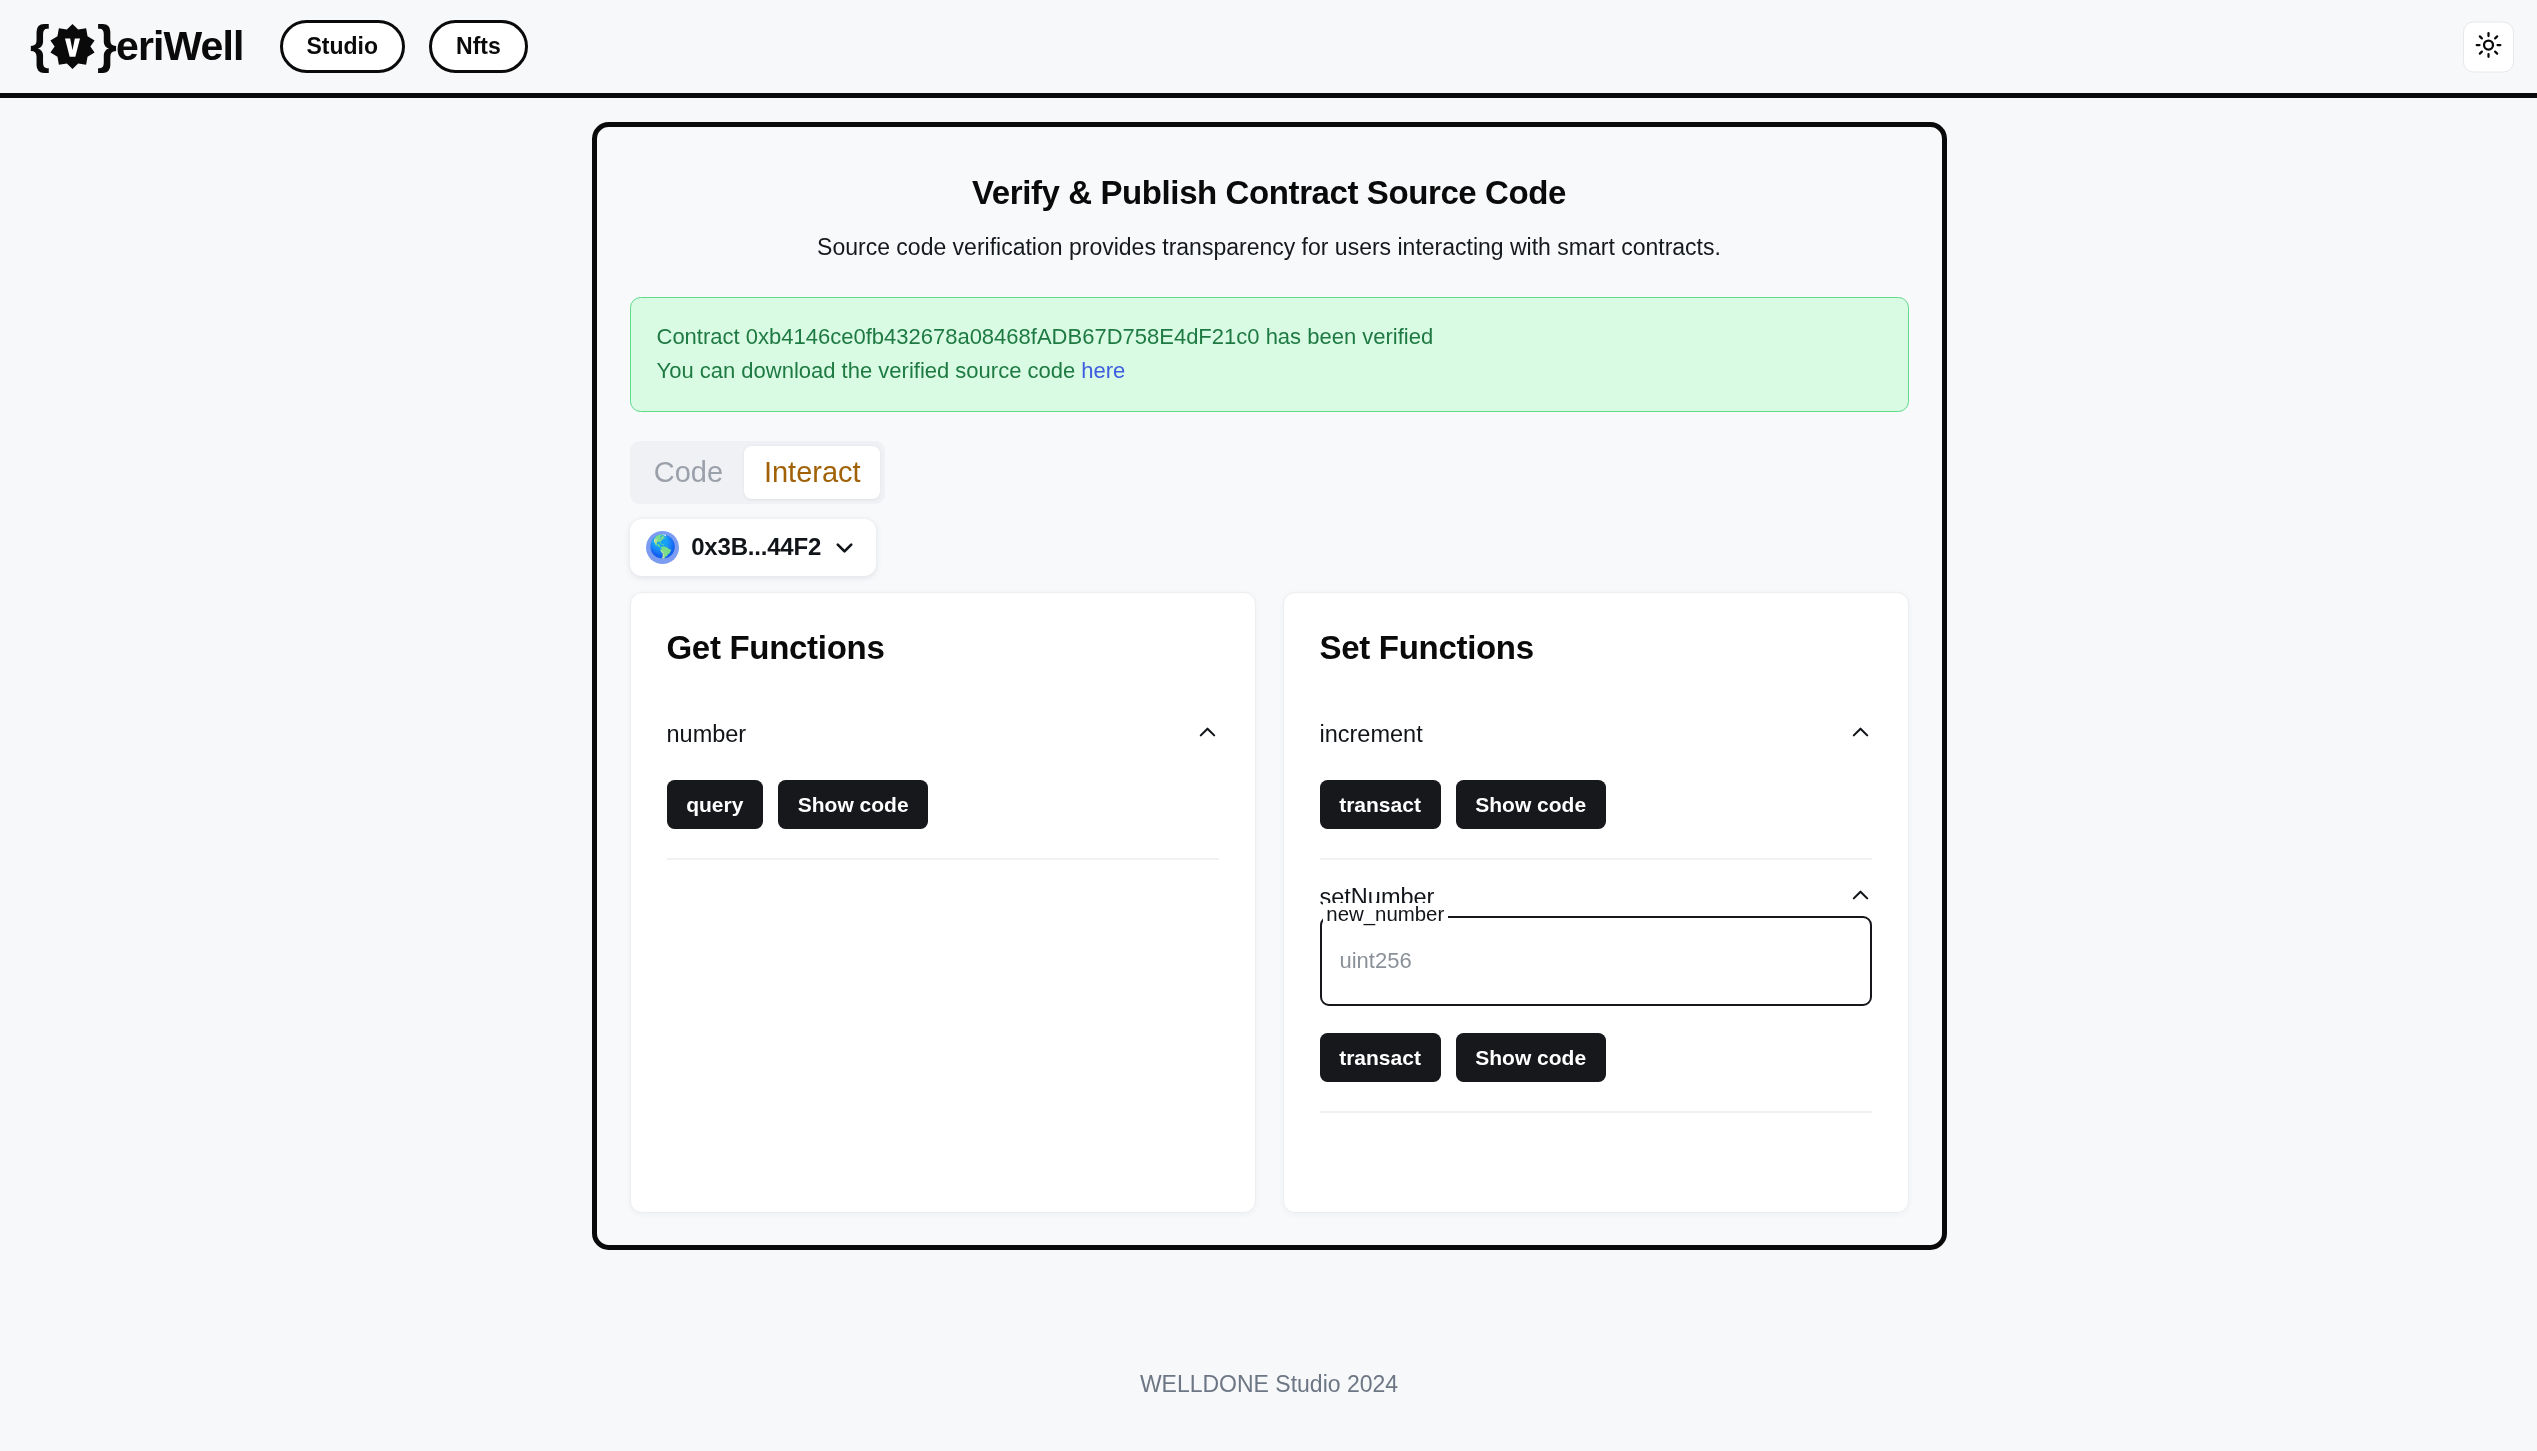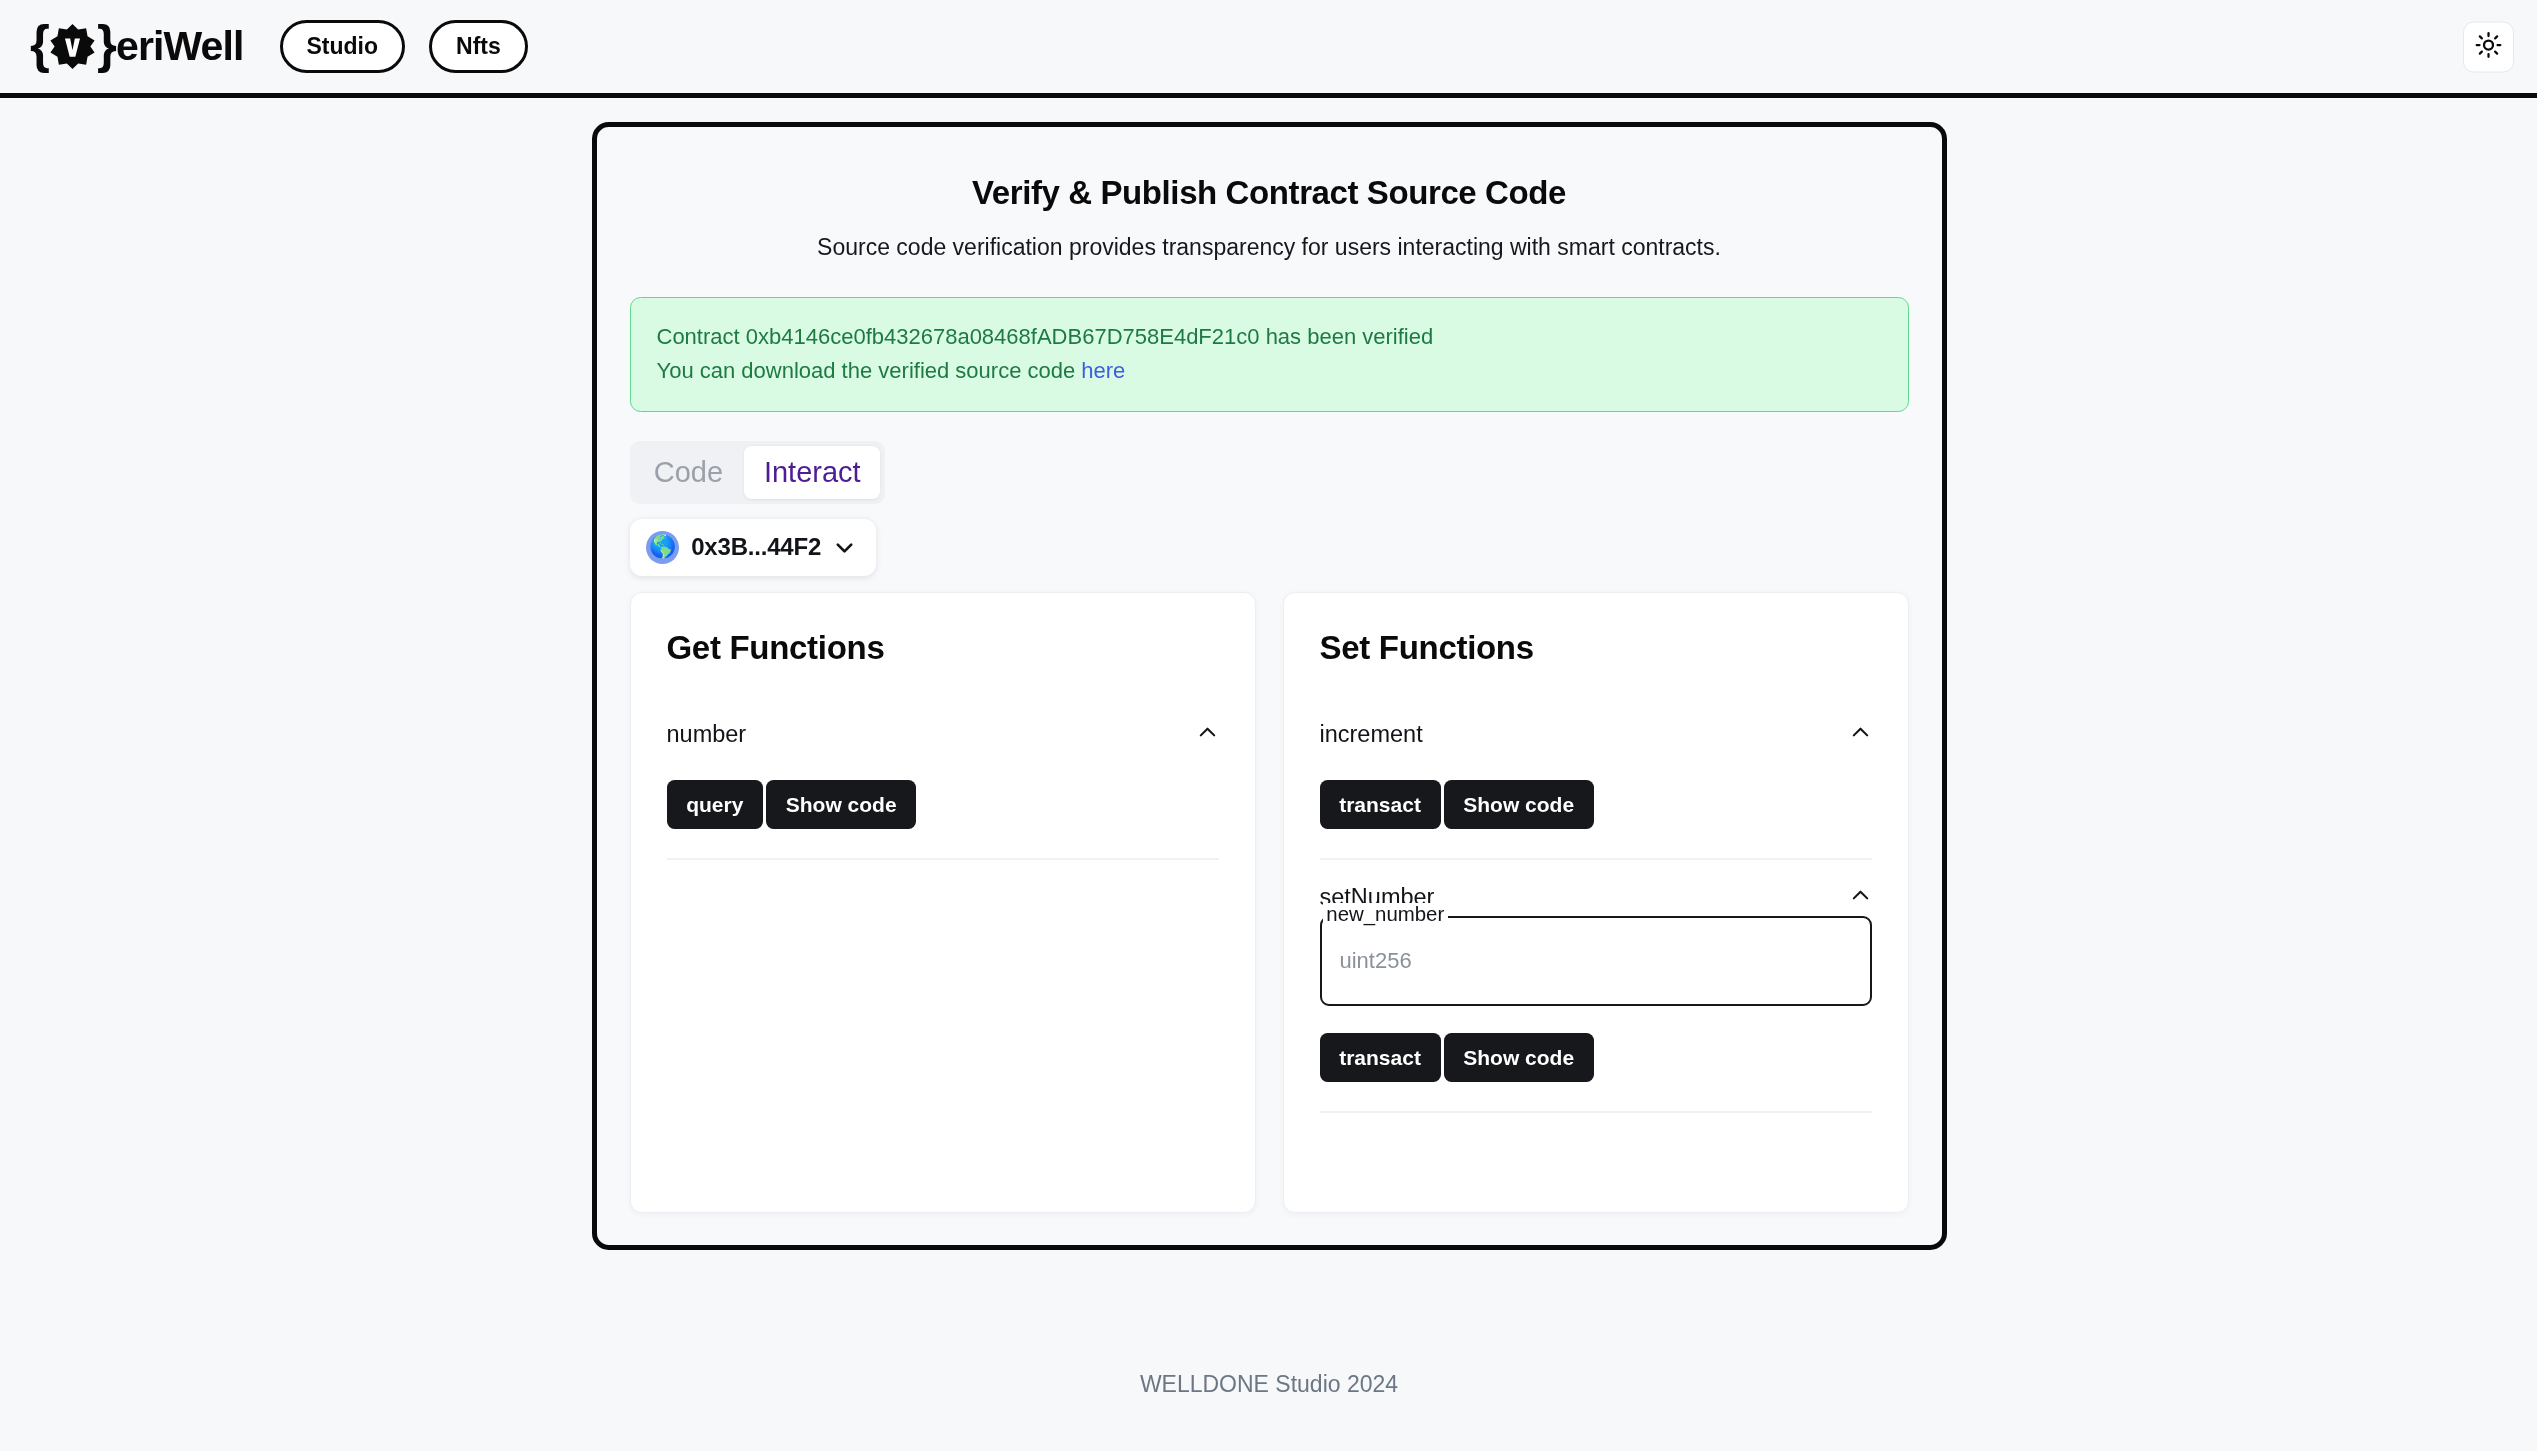--- a/index.html
+++ b/index.html
@@ -179,21 +179,21 @@
 
   .tab {
     font-size: 29px;
     padding: 10.6px 19.7px;
     border-radius: 7.6px;
     cursor: pointer;
     line-height: 1.1;
     white-space: nowrap;
   }
   .tab.inactive { color: #9ba1ab; background: transparent; }
-  .tab.active   { color: #4c1d95; background: #ffffff; box-shadow: 0 0.8px 3px rgba(0,0,0,0.07); }
+  .tab.active   { color: #a16207; background: #ffffff; box-shadow: 0 0.8px 3px rgba(0,0,0,0.07); }
 
   
   .account-row { margin-top: 15px; }
 
   .account-select {
     display: inline-flex;
     align-items: center;
     gap: 12px;
     background: #ffffff;
     border-radius: 12px;
@@ -262,21 +262,21 @@
   .fn-name {
     font-size: 23.5px;
     color: #111418;
     font-weight: 400;
   }
 
   .chev-up { width: 23px; height: 23px; flex: 0 0 auto; }
 
   .fn-actions {
     display: flex;
-    gap: 3px;
+    gap: 15px;
     margin-top: 27px;
   }
 
   .btn-dark {
     background: #17181c;
     color: #ffffff;
     border: none;
     border-radius: 7.6px;
     font-size: 21px;
     font-weight: 600;

